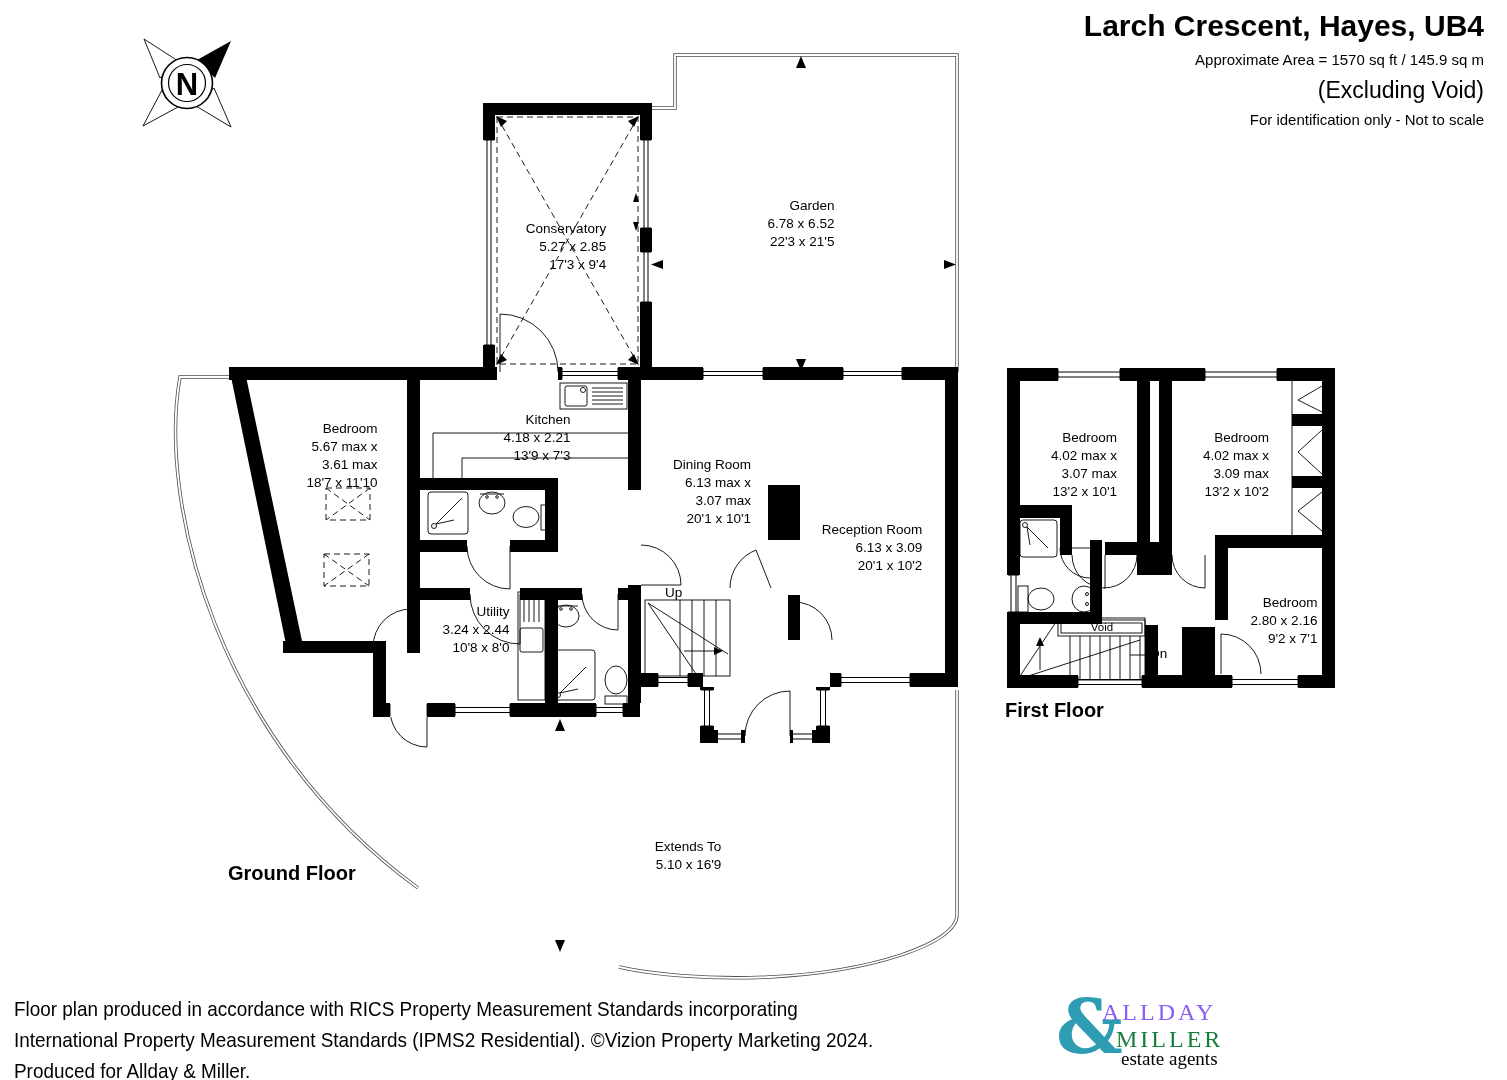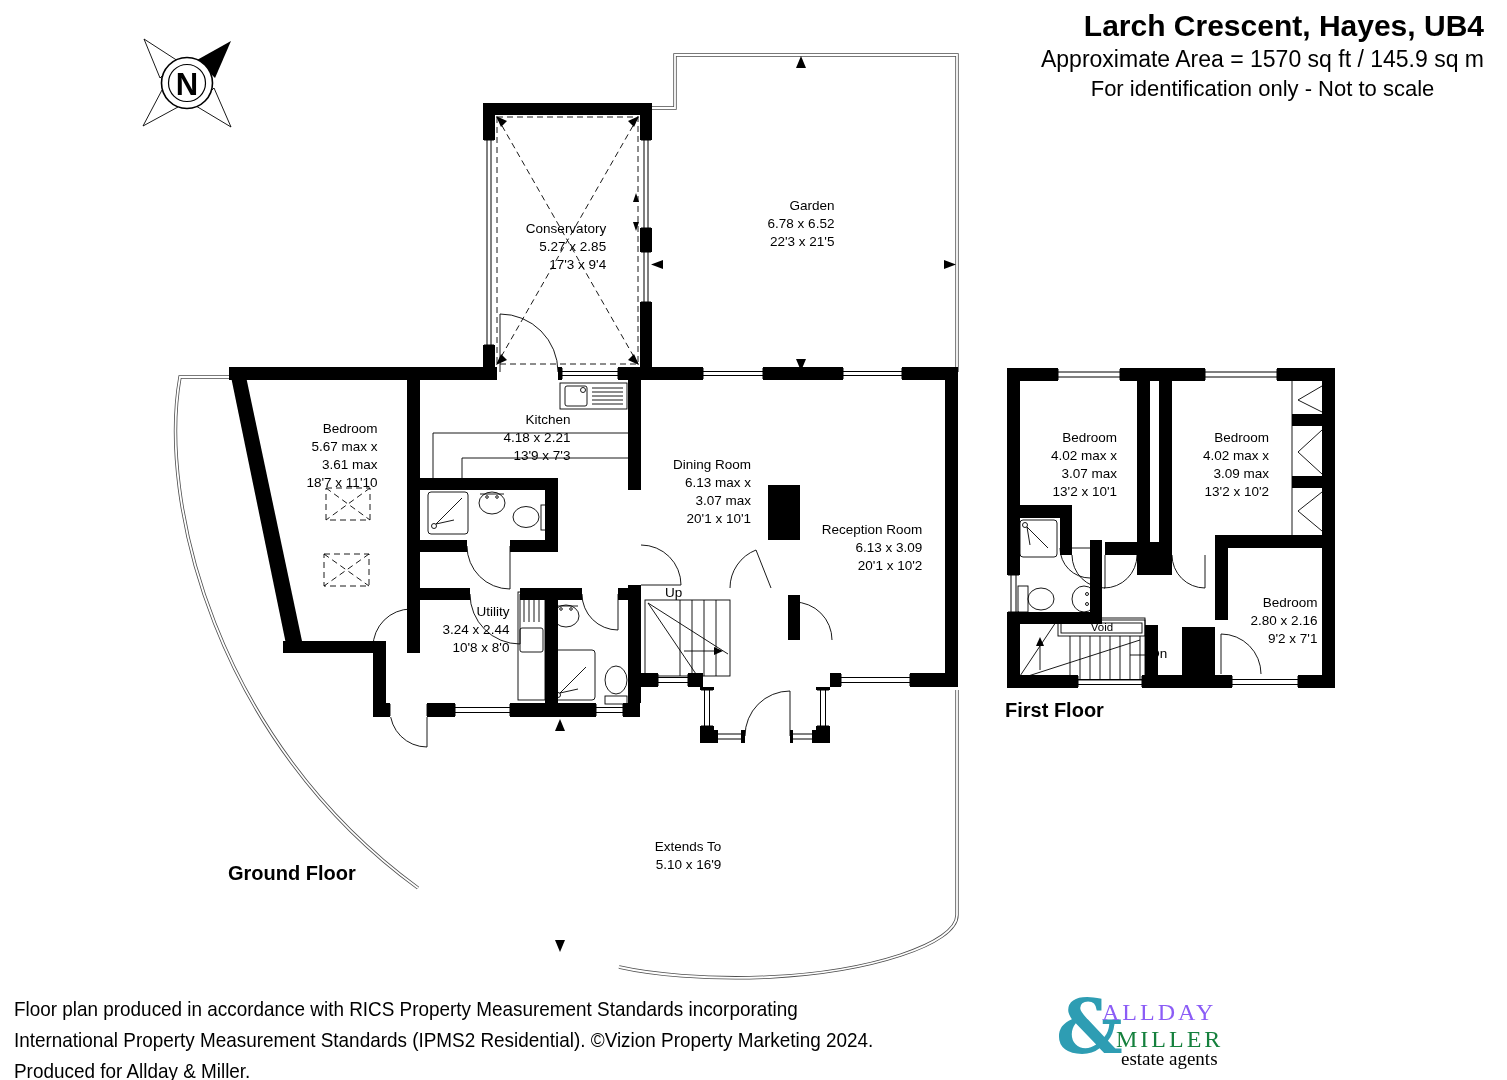--- a/index.html
+++ b/index.html
@@ -16,23 +16,23 @@
   .bnd2{fill:none;stroke:#fff;stroke-width:1.8;}
   .ar{fill:#000;stroke:none;}
   
   .lbl{position:absolute;transform:translateX(-50%);text-align:right;
        font-size:13.5px;line-height:18px;white-space:nowrap;}
   .small-lbl{position:absolute;font-size:13.5px;line-height:16px;white-space:nowrap;}
   .tiny-lbl{position:absolute;transform:translateX(-50%);font-size:11.5px;line-height:13px;}
   .floor-label{position:absolute;font-size:20px;font-weight:bold;white-space:nowrap;}
   .header{position:absolute;right:23px;top:8px;text-align:right;}
   .header .title{font-size:30px;font-weight:bold;line-height:36px;}
-  .header .area{font-size:23px;line-height:31px;text-align:center;}
+  .header .area{font-size:15px;line-height:31px;}
   .header .excl{font-size:23px;line-height:31px;}
-  .header .note{font-size:22px;line-height:27px;text-align:center;}
+  .header .note{font-size:15px;line-height:27px;}
   .footer{position:absolute;left:14px;top:993px;font-size:21px;line-height:31px;
           transform:scaleX(.9);transform-origin:0 0;white-space:nowrap;}
   .logo-amp{position:absolute;left:1056px;top:990px;font-family:"DejaVu Serif", serif;
             font-size:74px;line-height:74px;font-weight:bold;}
   .logo-word{position:absolute;font-family:"Liberation Serif", serif;font-size:24px;
              letter-spacing:3px;line-height:24px;}
   .logo-tag{position:absolute;font-family:"Liberation Serif", serif;font-size:19px;line-height:19px;}
 </style>
 </head>
 <body>
@@ -306,20 +306,21 @@
     <path class="tt" d="M1020,676 L1056,622 M1022,678 L1140,640"></path>
     <path class="tt" d="M1040,670 V644"></path>
     <polygon class="ar" points="1036,646 1044,646 1040,637"></polygon>
     <path class="tt" d="M1130,655 H1147"></path>
   </g>
 </svg>
 
 <div class="header">
   <div class="title">Larch Crescent, Hayes, UB4</div>
   <div class="area">Approximate Area = 1570 sq ft / 145.9 sq m</div>
+  <div class="excl">(Excluding Void)</div>
   <div class="note">For identification only - Not to scale</div>
 </div>
 
 <div class="lbl" style="left:566px;top:220px">
   <div>Conservatory</div>
   <div>5.27 x 2.85</div>
   <div>17'3 x 9'4</div>
 </div>
 <div class="lbl" style="left:801px;top:197px">
   <div>Garden</div>

